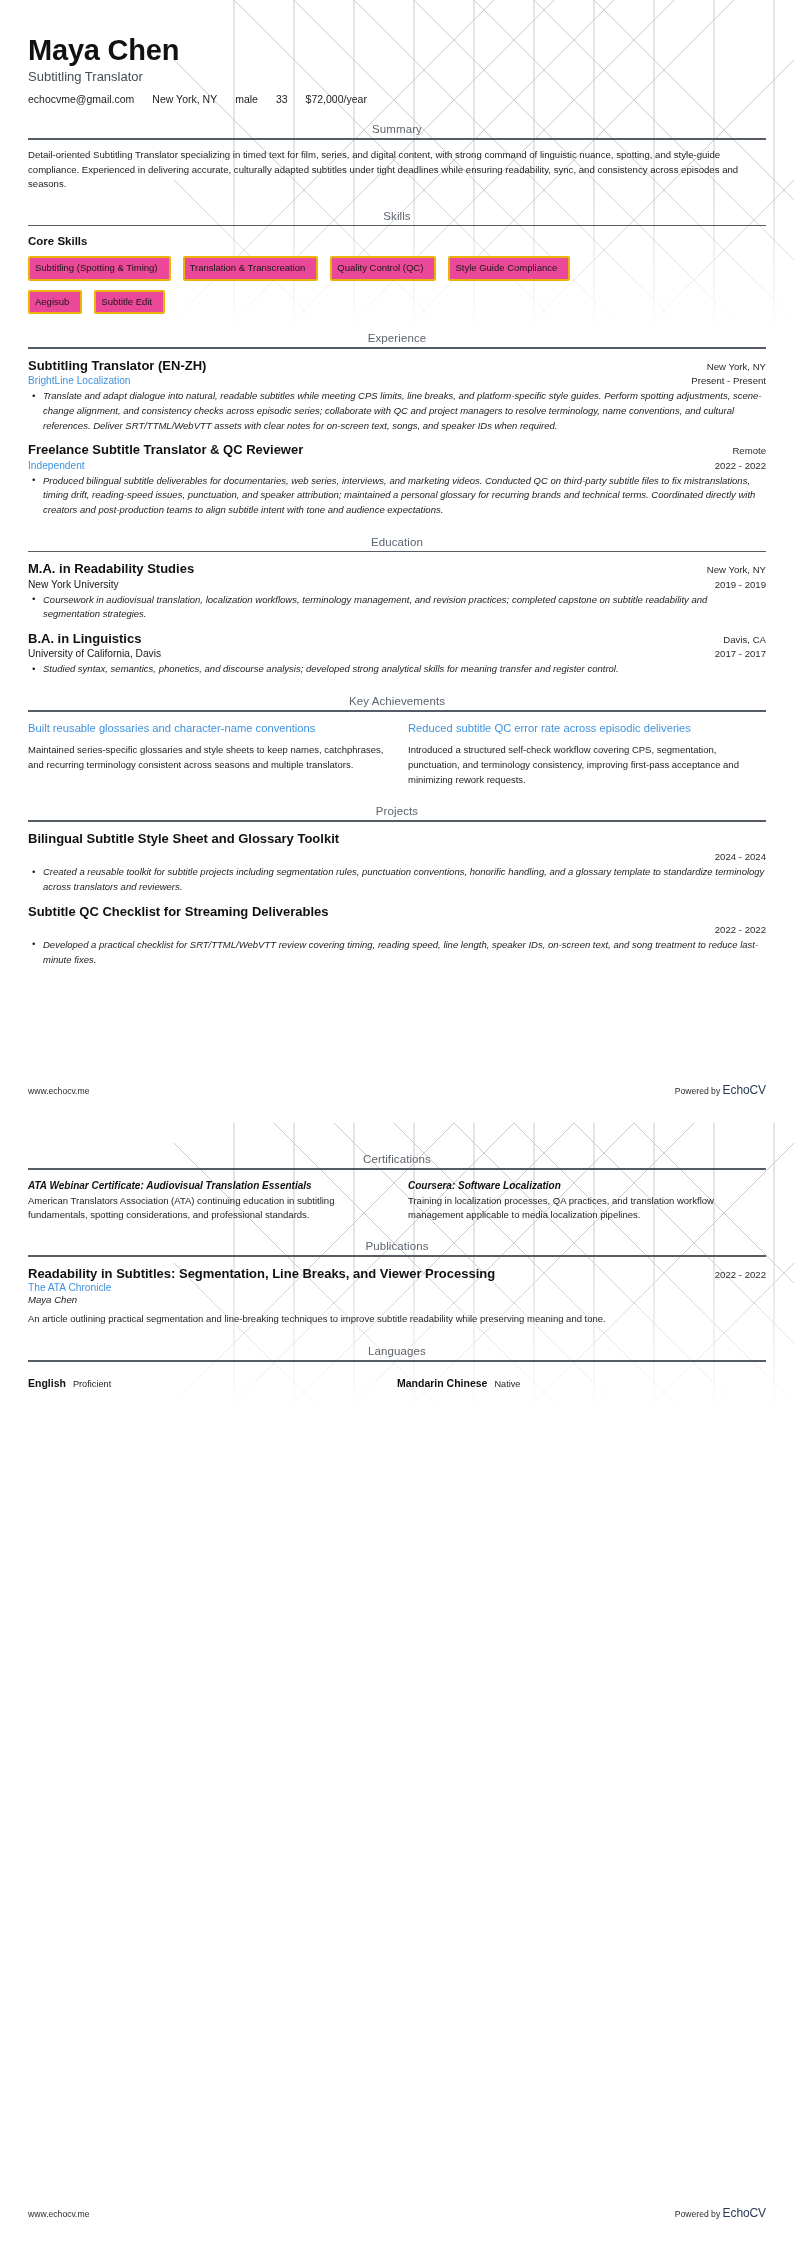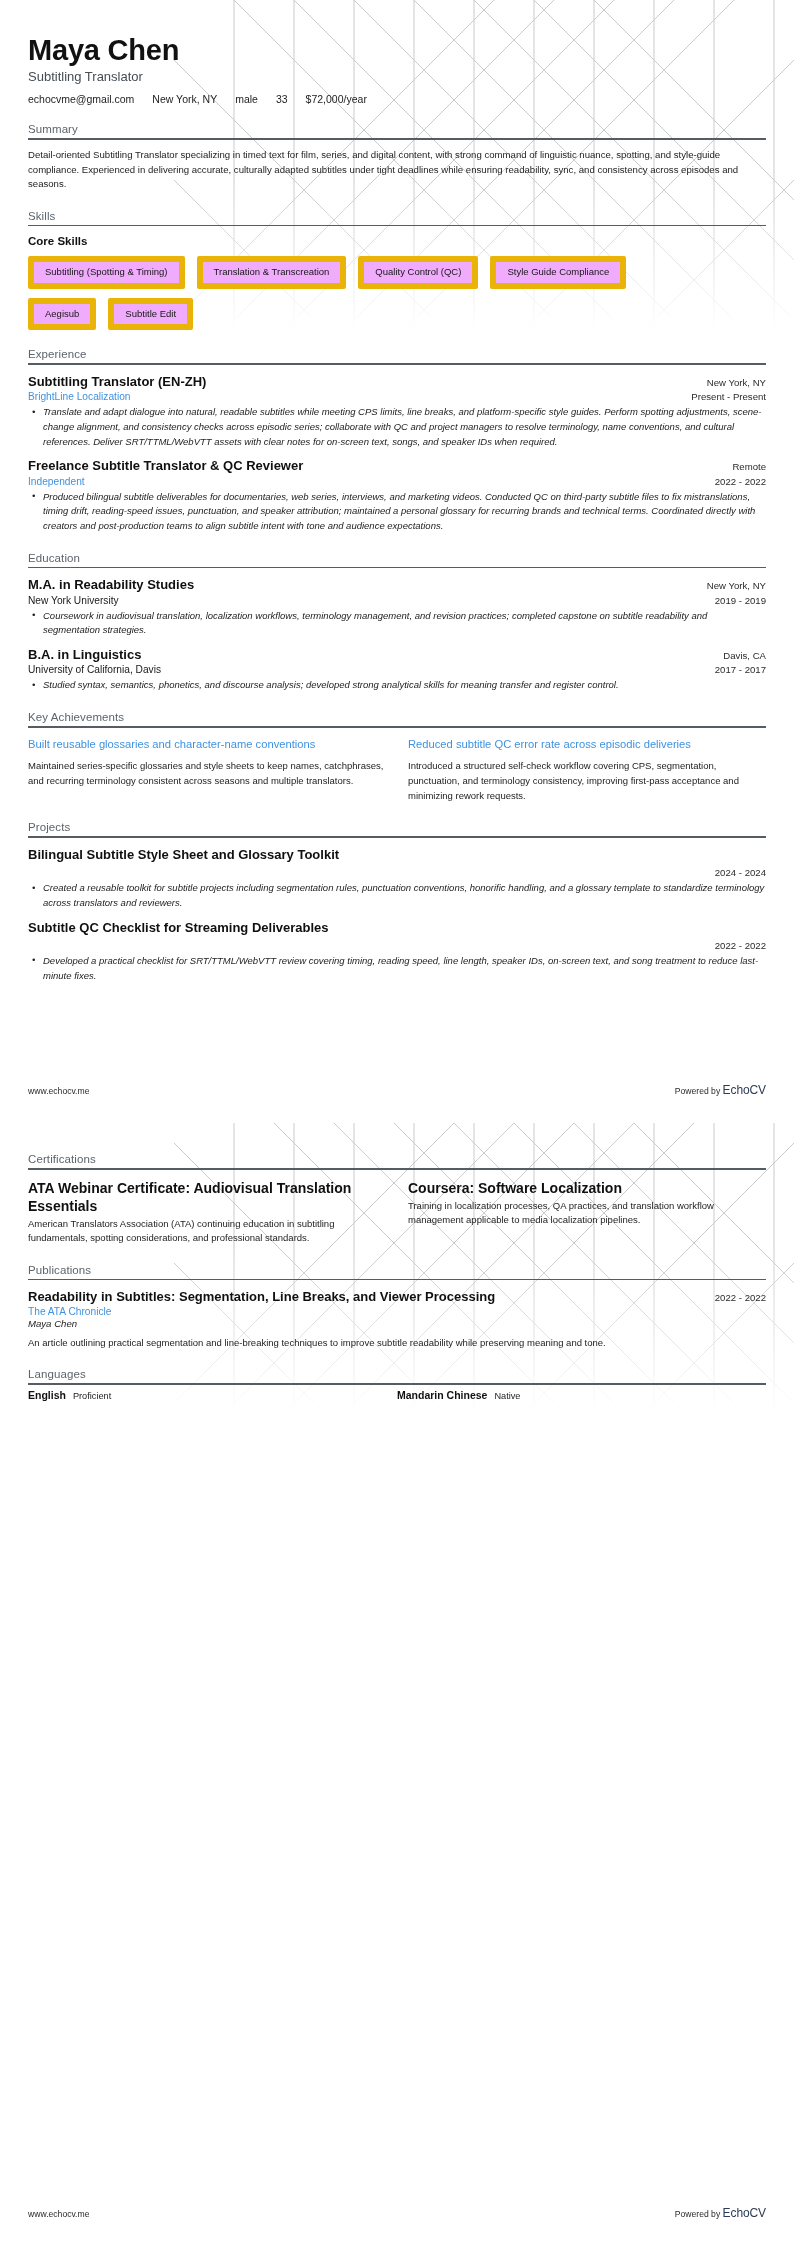--- a/index.html
+++ b/index.html
@@ -62,20 +62,21 @@
   }
 
   
   .section { margin-top: 18px; position: relative; z-index: 2; }
   .section-title {
     font-size: 11.5px;
     color: #5c646c;
     font-weight: normal;
     padding-bottom: 3px;
     letter-spacing: 0.1px;
+    text-align: center;
   }
   .rule { height: 1.6px; background: #555c63; width: 100%; }
 
   
   .summary-text {
     margin-top: 8px;
     font-size: 9.6px;
     line-height: 1.52;
     color: #232323;
     text-align: left;
@@ -89,27 +90,27 @@
     font-weight: bold;
     color: #111111;
   }
   .tag-row {
     margin-top: 9px;
     display: flex;
     flex-wrap: wrap;
     gap: 9px 12px;
   }
   .tag {
-    border: 6px solid #eab308;
+    border: 2px solid #eab308;
     border-radius: 2px;
-    padding: 5px 11px 6px 11px;
+    padding: 5px 11px 6px 5px;
     font-size: 9.5px;
     color: #171717;
     line-height: 1;
-    background: #f0abfc;
+    background: #ec4899;
     white-space: nowrap;
   }
 
   
   .entry { margin-top: 9px; }
   .entry-head {
     display: flex;
     justify-content: space-between;
     align-items: baseline;
     gap: 16px;
@@ -190,24 +191,25 @@
     line-height: 1.35;
     font-weight: normal;
   }
   .ach-desc {
     margin-top: 6px;
     font-size: 9.5px;
     line-height: 1.6;
     color: #232323;
   }
   .cert-title {
-    font-size: 14px;
+    font-size: 10px;
     font-weight: bold;
     color: #101010;
     line-height: 1.3;
+    font-style: italic;
   }
   .cert-desc {
     margin-top: 2px;
     font-size: 9.5px;
     line-height: 1.52;
     color: #232323;
   }
 
   
   .pub-author {
@@ -219,21 +221,21 @@
   .pub-desc {
     margin-top: 7px;
     font-size: 9.5px;
     line-height: 1.55;
     color: #232323;
   }
 
   
   .lang-row {
     display: flex;
-    margin-top: 4px;
+    margin-top: 15px;
     align-items: baseline;
   }
   .lang-item {
     width: 50%;
     display: flex;
     align-items: baseline;
     gap: 7px;
   }
   .lang-name { font-size: 10.5px; font-weight: bold; color: #111; }
   .lang-level { font-size: 9.2px; color: #242424; }

